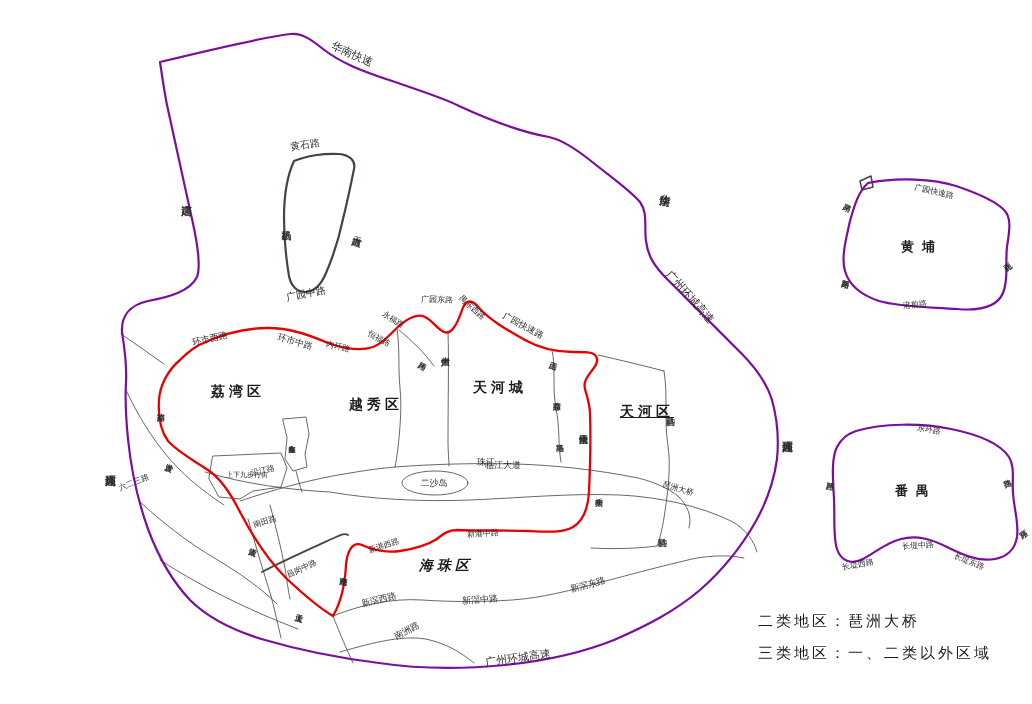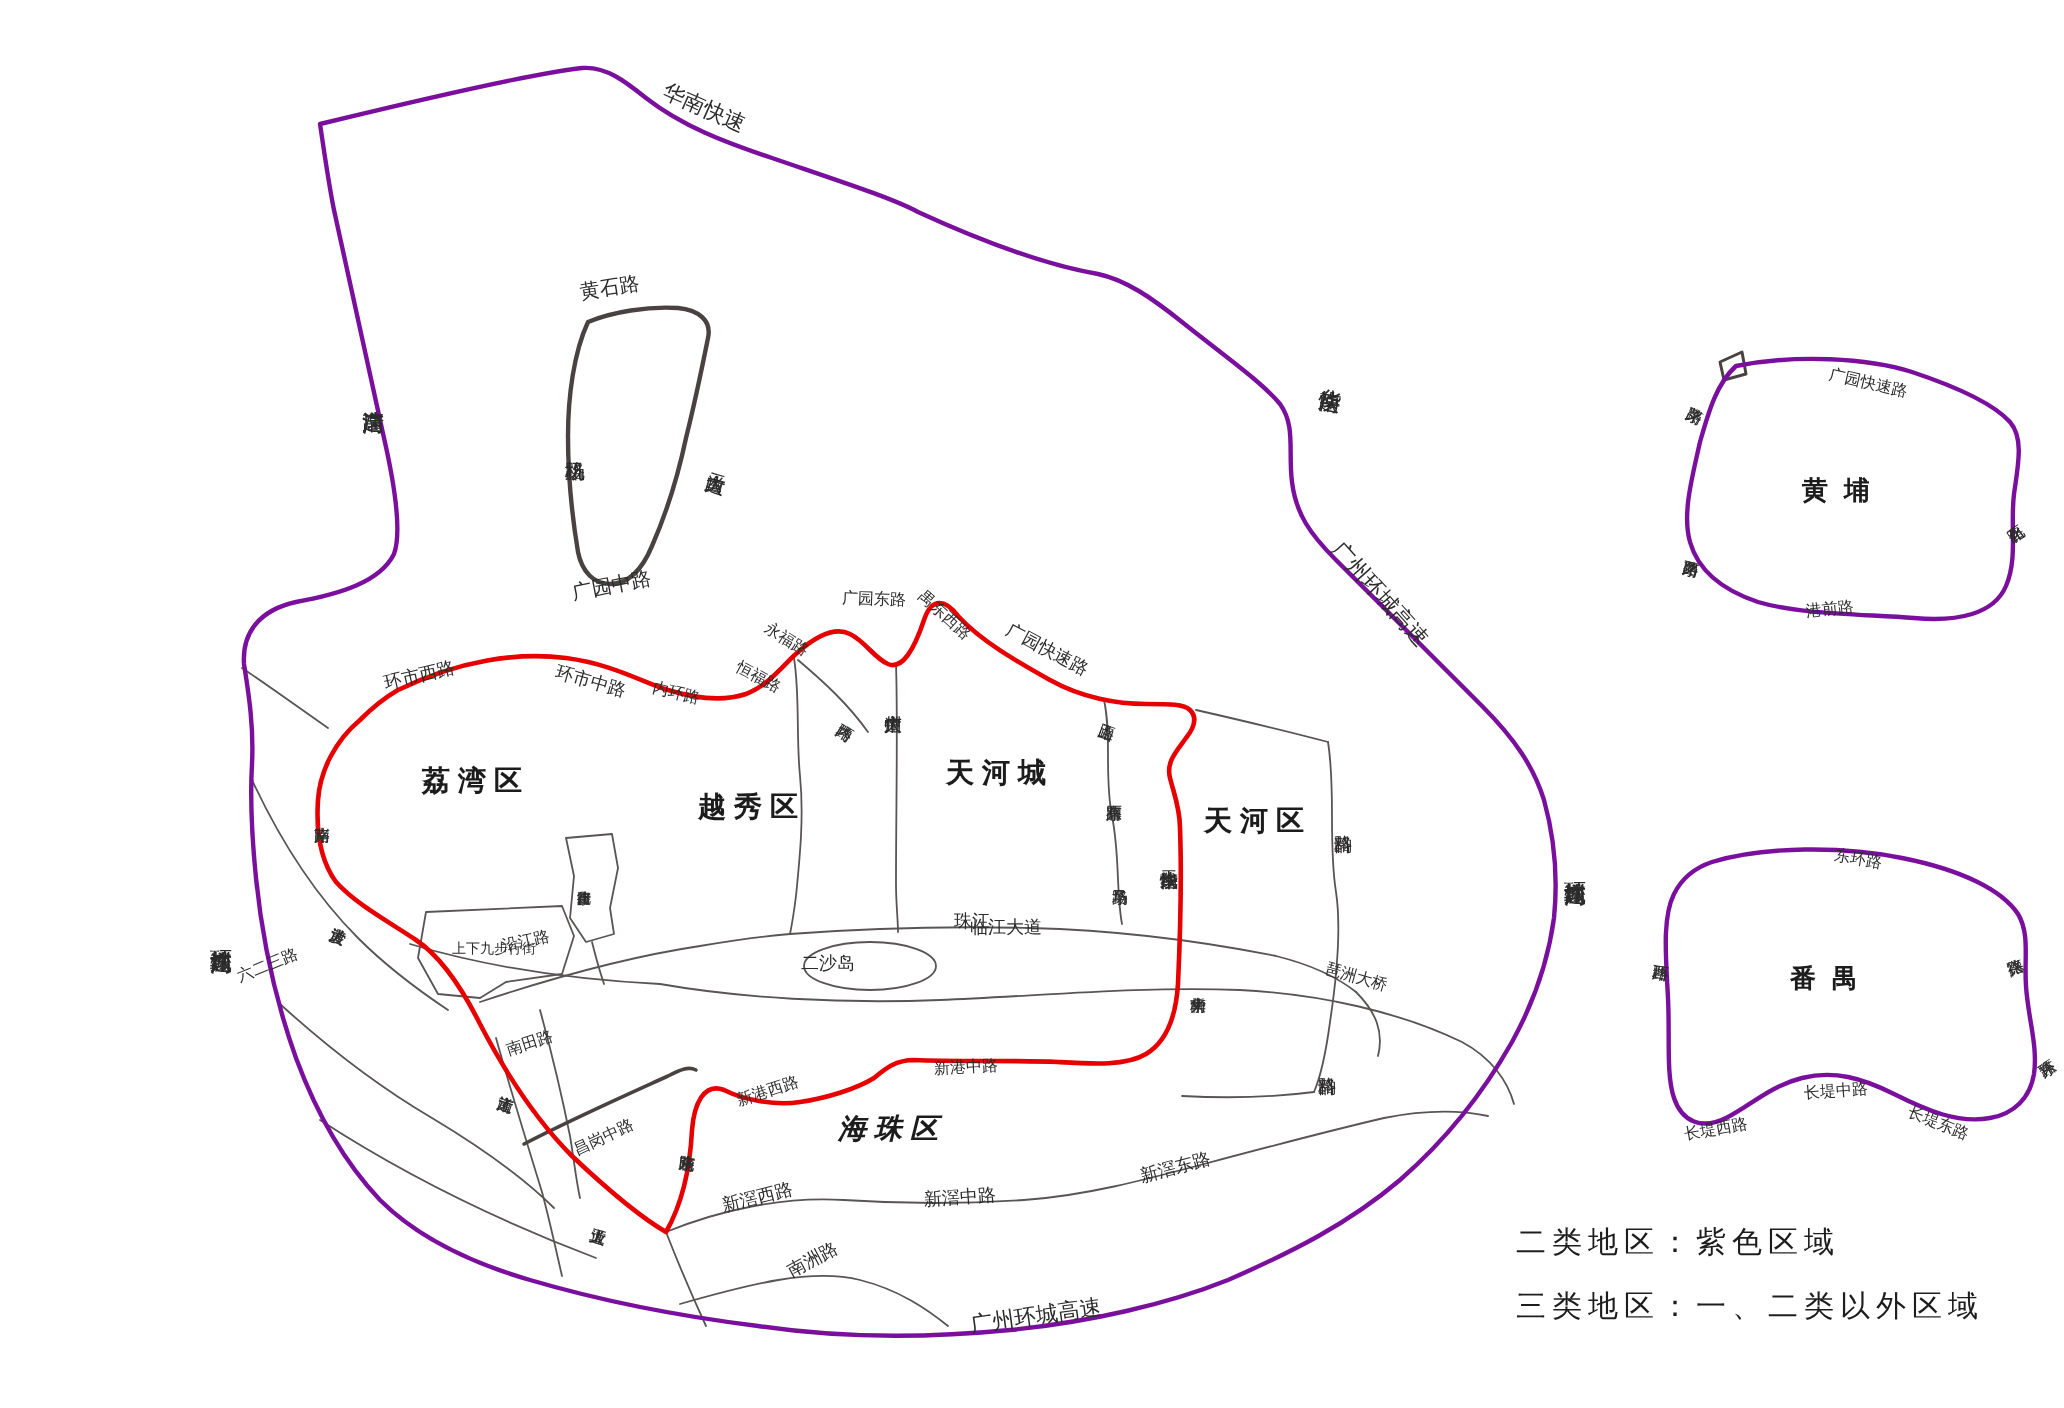--- a/index.html
+++ b/index.html
@@ -93,57 +93,57 @@
       <span class="lbl v" style="left: 583px; top: 428px; font-size: 9px; transform: translate(-50%, -50%);">华南快速干线</span>
       <span class="lbl v" style="left: 598px; top: 492px; font-size: 8px; transform: translate(-50%, -50%);">华南大桥</span>
       <span class="lbl v" style="left: 556px; top: 356px; font-size: 8px; transform: translate(-50%, -50%) rotate(20deg);">五山路</span>
       <span class="lbl v" style="left: 556px; top: 396px; font-size: 8px; transform: translate(-50%, -50%);">石牌东路</span>
       <span class="lbl v" style="left: 559px; top: 438px; font-size: 8px; transform: translate(-50%, -50%);">马场路</span>
       <span class="lbl v" style="left: 670px; top: 410px; font-size: 9px; transform: translate(-50%, -50%);">科韵路</span>
       <span class="lbl v" style="left: 662px; top: 531px; font-size: 9px; transform: translate(-50%, -50%);">科韵路</span>
       <span class="lbl" style="left: 678px; top: 489px; font-size: 8px; transform: translate(-50%, -50%) rotate(16deg);">琶洲大桥</span>
       <span class="lbl" style="left: 503px; top: 465px; font-size: 9px; transform: translate(-50%, -50%);">临江大道</span>
       <span class="lbl" style="left: 486px; top: 462px; font-size: 9px; transform: translate(-50%, -50%);">珠江</span>
-      <span class="lbl" style="left: 414px; top: 483px; font-size: 9px; transform: translate(-50%, -50%);">二沙岛</span>
+      <span class="lbl" style="left: 434px; top: 483px; font-size: 9px; transform: translate(-50%, -50%);">二沙岛</span>
       <span class="lbl" style="left: 263px; top: 471px; font-size: 8px; transform: translate(-50%, -50%) rotate(-12deg);">沿江路</span>
       <span class="lbl" style="left: 134px; top: 483px; font-size: 8px; transform: translate(-50%, -50%) rotate(-22deg);">六二三路</span>
       <span class="lbl v" style="left: 160px; top: 407px; font-size: 8px; transform: translate(-50%, -50%);">南岸路</span>
       <span class="lbl v" style="left: 172px; top: 458px; font-size: 8px; transform: translate(-50%, -50%) rotate(22deg);">黄沙大道</span>
       <span class="lbl" style="left: 247px; top: 475px; font-size: 7px; transform: translate(-50%, -50%);">上下九步行街</span>
       <span class="lbl v" style="left: 291px; top: 440px; font-size: 7px; transform: translate(-50%, -50%);">北京路步行街</span>
       <span class="lbl" style="left: 483px; top: 534px; font-size: 8px; transform: translate(-50%, -50%) rotate(-3deg);">新港中路</span>
       <span class="lbl" style="left: 384px; top: 546px; font-size: 8px; transform: translate(-50%, -50%) rotate(-18deg);">新港西路</span>
       <span class="lbl v" style="left: 344px; top: 571px; font-size: 8px; transform: translate(-50%, -50%) rotate(8deg);">东晓南路</span>
       <span class="lbl" style="left: 302px; top: 569px; font-size: 8px; transform: translate(-50%, -50%) rotate(-25deg);">昌岗中路</span>
       <span class="lbl v" style="left: 255px; top: 542px; font-size: 8px; transform: translate(-50%, -50%) rotate(18deg);">江南大道</span>
       <span class="lbl" style="left: 265px; top: 522px; font-size: 8px; transform: translate(-50%, -50%) rotate(-18deg);">南田路</span>
       <span class="lbl v" style="left: 301px; top: 608px; font-size: 8px; transform: translate(-50%, -50%) rotate(16deg);">工业大道</span>
       <span class="lbl" style="left: 379px; top: 600px; font-size: 9px; transform: translate(-50%, -50%) rotate(-14deg);">新滘西路</span>
       <span class="lbl" style="left: 480px; top: 600px; font-size: 9px; transform: translate(-50%, -50%) rotate(-4deg);">新滘中路</span>
       <span class="lbl" style="left: 588px; top: 585px; font-size: 9px; transform: translate(-50%, -50%) rotate(-15deg);">新滘东路</span>
       <span class="lbl" style="left: 407px; top: 631px; font-size: 9px; transform: translate(-50%, -50%) rotate(-28deg);">南洲路</span>
       <span class="lbl b" style="left: 238px; top: 391px; font-size: 14px; letter-spacing: 4px; transform: translate(-50%, -50%);">荔湾区</span>
       <span class="lbl b" style="left: 376px; top: 404px; font-size: 14px; letter-spacing: 4px; transform: translate(-50%, -50%);">越秀区</span>
       <span class="lbl b" style="left: 500px; top: 387px; font-size: 14px; letter-spacing: 4px; transform: translate(-50%, -50%);">天河城</span>
-      <span class="lbl b" style="left: 629px; top: 411px; font-size: 14px; letter-spacing: 4px; transform: translate(-50%, -50%);">天河区</span>
+      <span class="lbl b" style="left: 647px; top: 411px; font-size: 14px; letter-spacing: 4px; transform: translate(-50%, -50%); text-decoration: underline;">天河区</span>
       <span class="lbl b" style="left: 446px; top: 565px; font-size: 14px; letter-spacing: 4px; transform: translate(-50%, -50%); font-style: italic;">海珠区</span>
       <span class="lbl b" style="left: 922px; top: 246px; font-size: 13px; letter-spacing: 8px; transform: translate(-50%, -50%);">黄埔</span>
       <span class="lbl b" style="left: 916px; top: 490px; font-size: 13px; letter-spacing: 8px; transform: translate(-50%, -50%);">番禺</span>
       <span class="lbl" style="left: 934px; top: 192px; font-size: 8px; transform: translate(-50%, -50%) rotate(13deg);">广园快速路</span>
       <span class="lbl v" style="left: 851px; top: 198px; font-size: 8px; transform: translate(-50%, -50%) rotate(26deg);">茅岗路</span>
       <span class="lbl v" style="left: 847px; top: 274px; font-size: 8px; transform: translate(-50%, -50%) rotate(14deg);">茅岗西路</span>
       <span class="lbl" style="left: 915px; top: 305px; font-size: 8px; transform: translate(-50%, -50%) rotate(-6deg);">港前路</span>
       <span class="lbl v" style="left: 1001px; top: 259px; font-size: 8px; transform: translate(-50%, -50%) rotate(-35deg);">石化路</span>
       <span class="lbl" style="left: 929px; top: 430px; font-size: 8px; transform: translate(-50%, -50%) rotate(10deg);">东环路</span>
       <span class="lbl v" style="left: 831px; top: 476px; font-size: 8px; transform: translate(-50%, -50%) rotate(10deg);">西环路</span>
       <span class="lbl v" style="left: 1003px; top: 474px; font-size: 8px; transform: translate(-50%, -50%) rotate(-20deg);">德兴路</span>
       <span class="lbl v" style="left: 1017px; top: 526px; font-size: 8px; transform: translate(-50%, -50%) rotate(-33deg);">东环路</span>
       <span class="lbl" style="left: 858px; top: 565px; font-size: 8px; transform: translate(-50%, -50%) rotate(-10deg);">长堤西路</span>
       <span class="lbl" style="left: 918px; top: 546px; font-size: 8px; transform: translate(-50%, -50%) rotate(-4deg);">长堤中路</span>
       <span class="lbl" style="left: 969px; top: 562px; font-size: 8px; transform: translate(-50%, -50%) rotate(22deg);">长堤东路</span>
     </div>
 
   <div id="legend">
-    <div class="legend-row">二类地区：紫色区域</div>
+    <div class="legend-row">二类地区：琶洲大桥</div>
     <div class="legend-row">三类地区：一、二类以外区域</div>
   </div>
 
 </div>
 
 </body></html>

